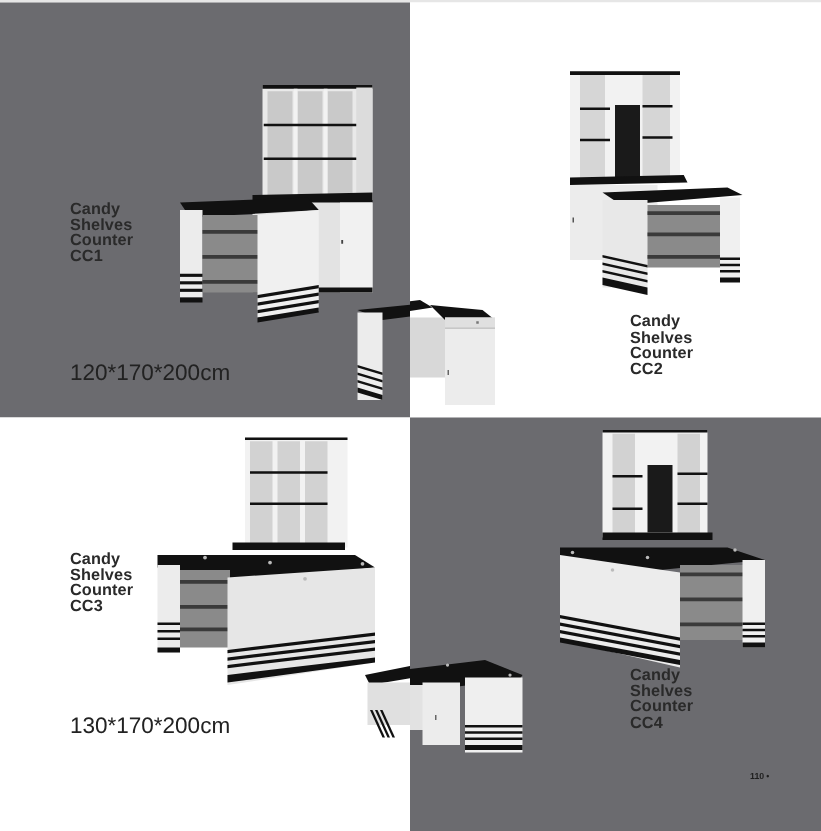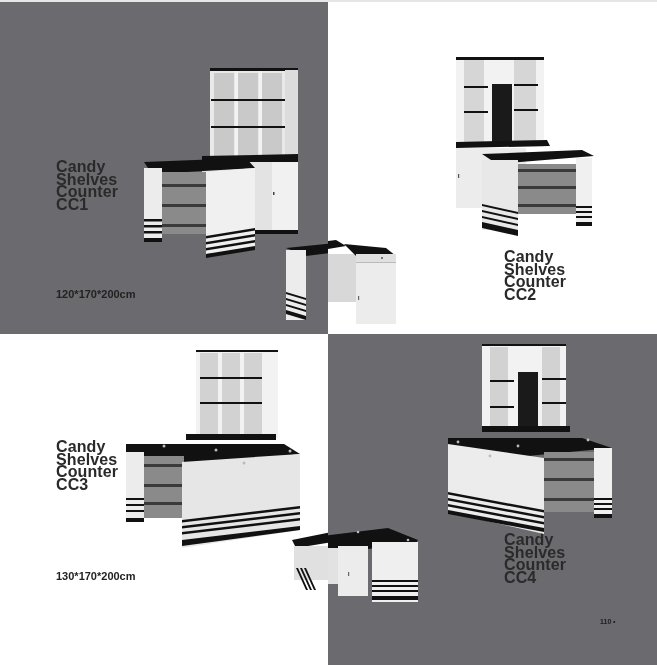--- a/index.html
+++ b/index.html
@@ -3,23 +3,23 @@
 <meta charset="utf-8">
 <style>
   html, body { margin:0; padding:0; }
   body { width:657px; height:665px; position:relative; overflow:hidden; background:#ffffff; font-family:"Liberation Sans", sans-serif; }
   .topline { position:absolute; left:0; top:0; width:657px; height:2px; background:#e6e6e6; }
   .quad { position:absolute; overflow:hidden; }
   .q1 { left:0; top:2px; width:328px; height:332px; background:#6b6b6f; }
   .q2 { left:328px; top:2px; width:329px; height:332px; background:#ffffff; }
   .q3 { left:0; top:334px; width:328px; height:331px; background:#ffffff; }
   .q4 { left:328px; top:334px; width:329px; height:331px; background:#6b6b6f; }
-  .label { position:absolute; font-weight:bold; font-size:16px; line-height:12.5px; color:#2a2a2a; letter-spacing:0.1px; }
+  .label { position:absolute; font-weight:bold; font-size:13px; line-height:12.5px; color:#2a2a2a; letter-spacing:0.1px; }
   .label span { display:block; }
-  .dims { position:absolute; font-weight:bold; font-size:11px; color:#222; }
+  .dims { position:absolute; font-weight:normal; font-size:18px; color:#222; }
   .pageno { position:absolute; font-weight:bold; font-size:7px; color:#1e1e1e; }
   svg.furn { position:absolute; overflow:visible; }
 </style>
 </head>
 <body>
 
 <div class="topline"></div>
 
 <div class="quad q1">
   <div class="label" style="left:56px; top:159px;">

